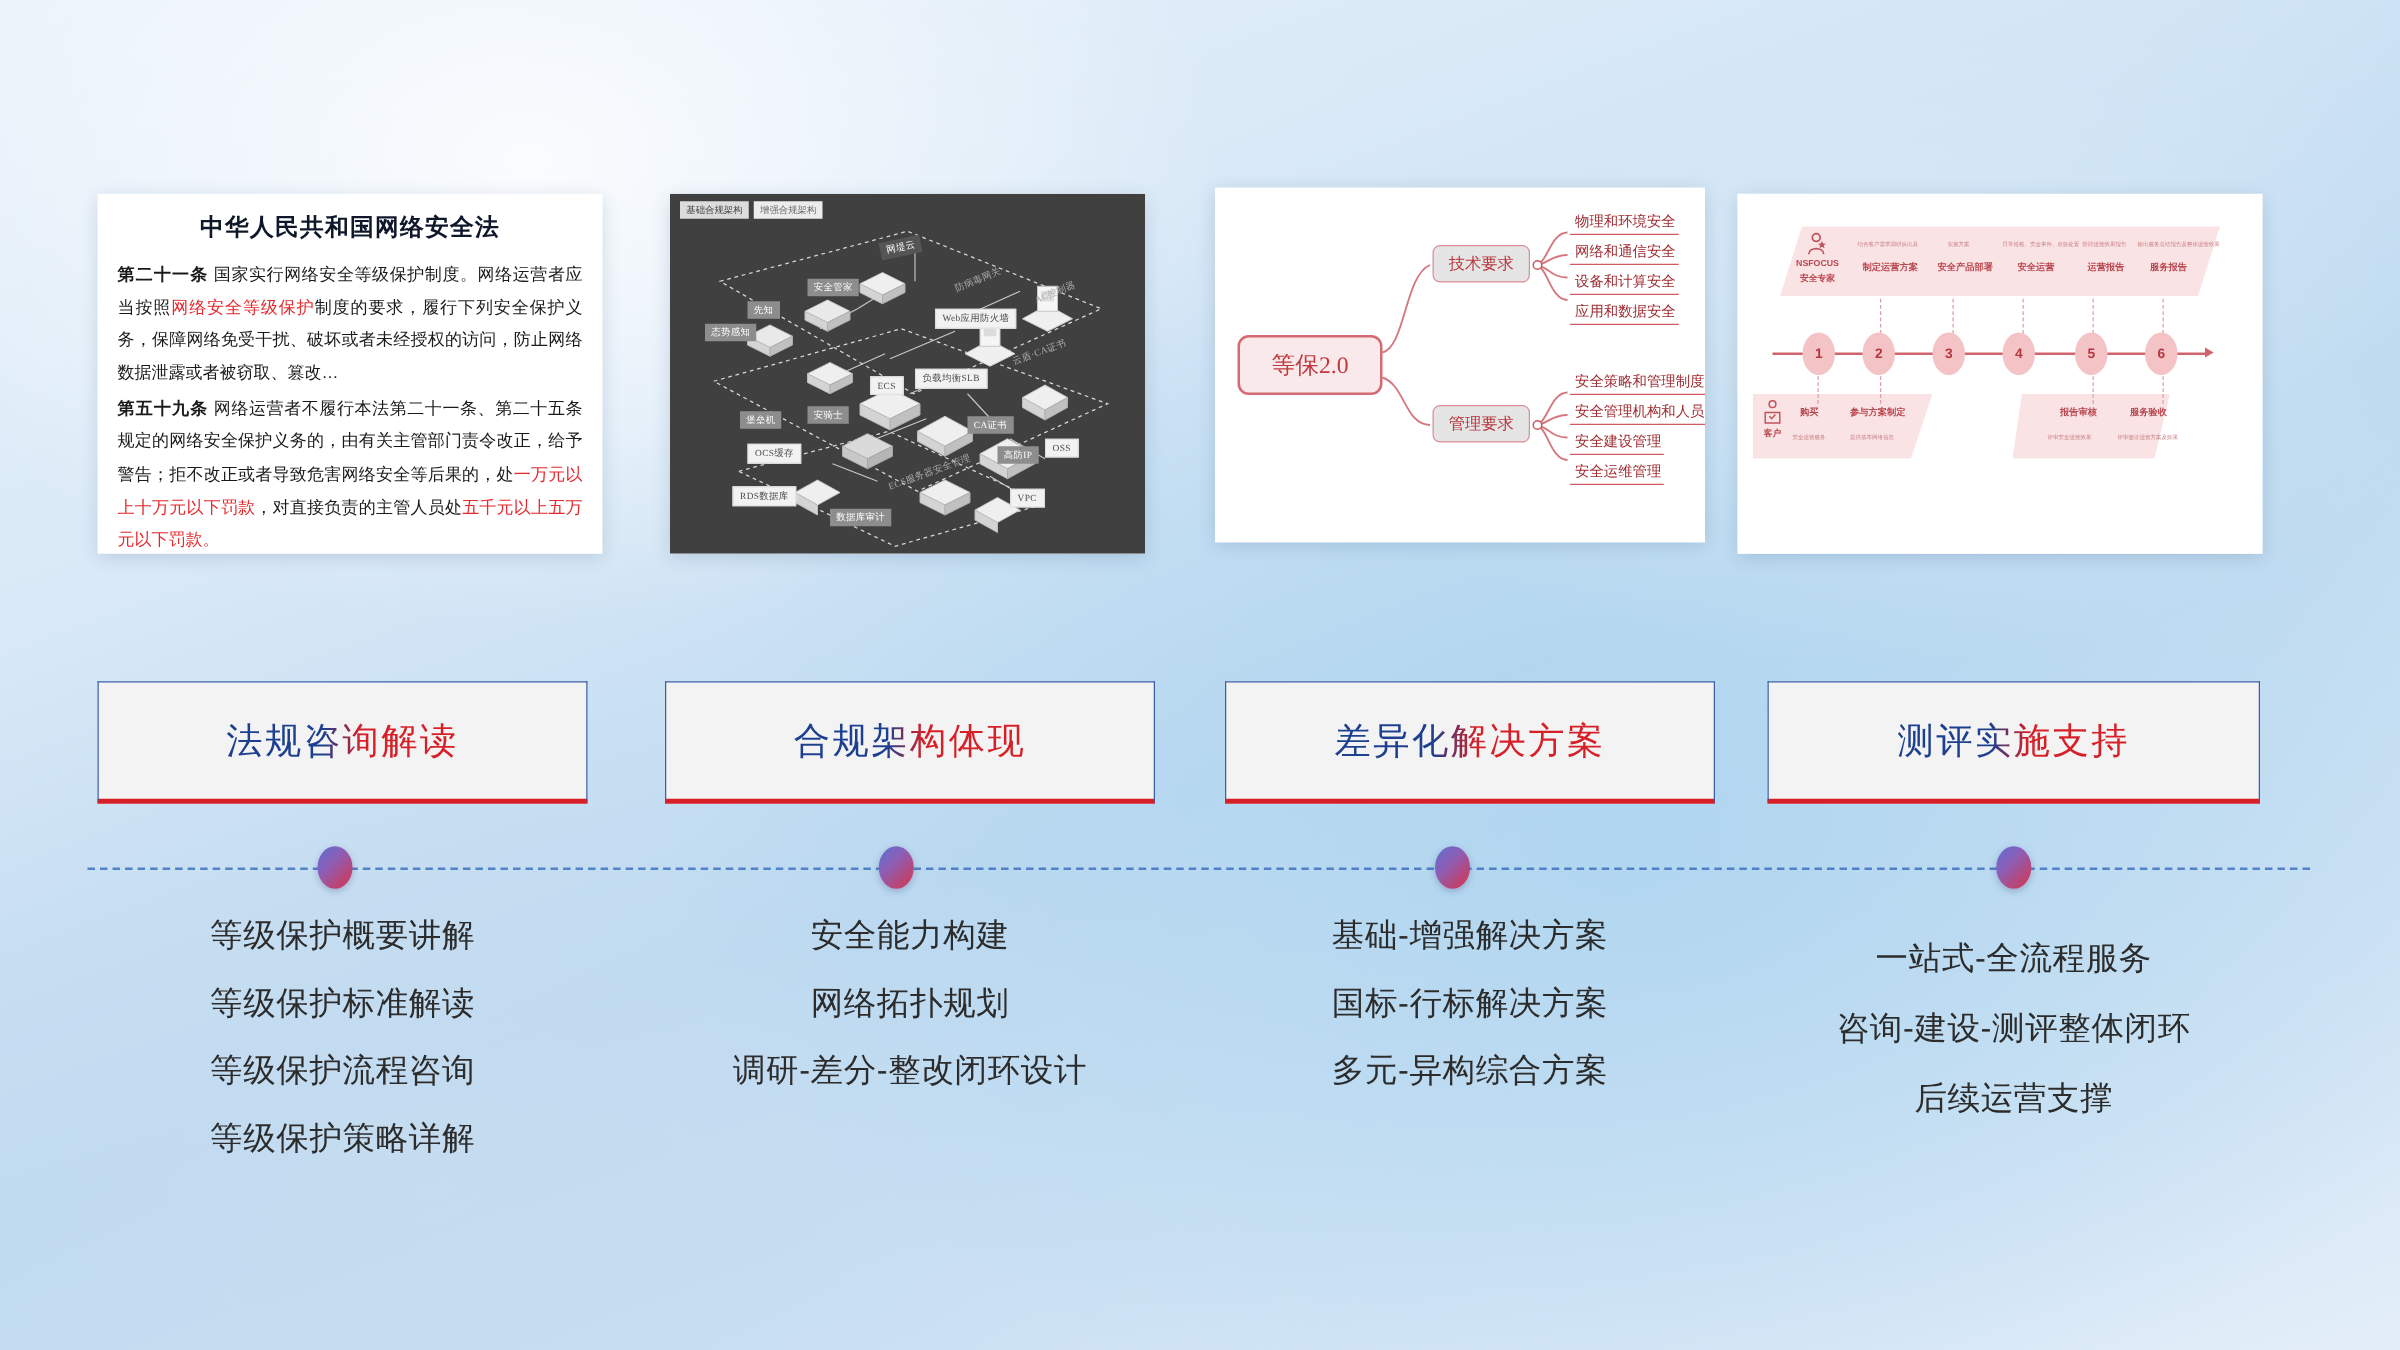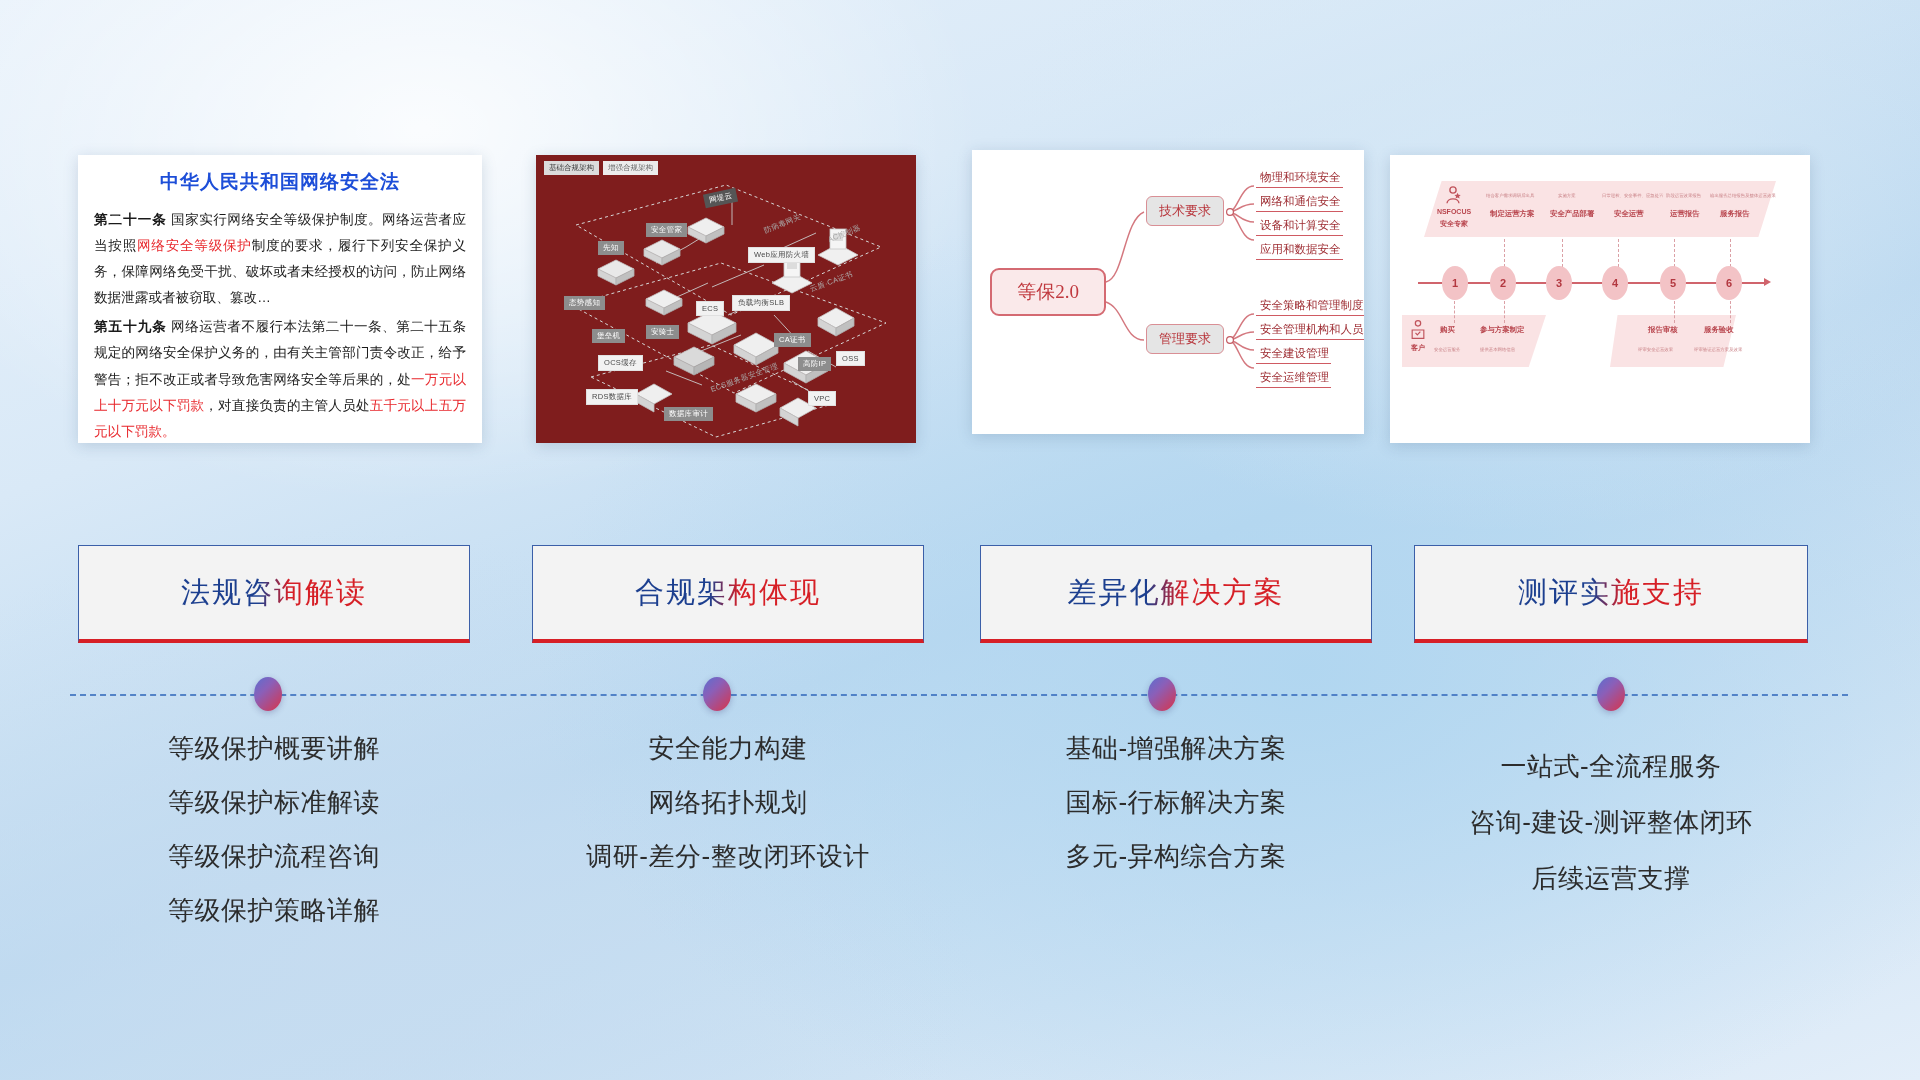--- a/index.html
+++ b/index.html
@@ -24,30 +24,30 @@
     overflow:hidden;
   }
   .card-1 { left:78px;  top:155px; width:404px; height:288px; }
   .card-2 { left:536px; top:155px; width:380px; height:288px; }
   .card-3 { left:972px; top:150px; width:392px; height:284px; }
   .card-4 { left:1390px;top:155px; width:420px; height:288px; }
 
   
   .law { padding:14px 16px 8px 16px; }
   .law-title {
-    text-align:center; font-size:19px; font-weight:bold; color:#1d4ed8;
+    text-align:center; font-size:19px; font-weight:bold; color:#0f172a;
     letter-spacing:1px; margin-bottom:12px;
   }
   .law-p { font-size:13.6px; line-height:1.92; color:#1a1a1a; text-align:justify; }
   .law-p + .law-p { margin-top:3px; }
   .law-p b { font-weight:bold; letter-spacing:0.5px; }
   .hl { color:#e8272c; }
 
   
-  .arch { position:relative; width:100%; height:100%; background:#7f1d1d; }
+  .arch { position:relative; width:100%; height:100%; background:#404040;font-family:Liberation Serif, serif; }
   .arch-tabs { position:absolute; left:8px; top:6px; display:flex; gap:4px; }
   .arch-tab { font-size:7.5px; color:#6d6d6d; background:#ececec; padding:2px 5px; }
   .arch-tab.sel { background:#dcdcdc; color:#444; }
   .iso-svg { position:absolute; inset:0; }
   .nd { position:absolute; font-size:7.5px; color:#fff; background:#8d8d8d;
         padding:2px 5px; white-space:nowrap; letter-spacing:.3px; }
   .nd.lt { background:#f2f2f2; color:#4a4a4a; border:1px solid #e0e0e0; }
   .nd.dk { background:#555; }
 
   
@@ -264,21 +264,21 @@
             <g transform="translate(100,232)">
                 <polygon points="0,7 18,-3 36,7 18,17" fill="#efefef" stroke="#c7c7c7" stroke-width=".8"></polygon>
                 <polygon points="0,7 0,15 18,25 18,17" fill="#d4d4d4" stroke="#bdbdbd" stroke-width=".8"></polygon>
               </g>
           </g>
         </svg>
 
         <div class="nd dk" style="left:168px; top:36px; transform:rotate(-12deg);">网堤云</div>
         <div class="nd" style="left:110px; top:68px;">安全管家</div>
         <div class="nd" style="left:62px;  top:86px;">先知</div>
-        <div class="nd" style="left:28px;  top:104px;margin-top:37px;">态势感知</div>
+        <div class="nd" style="left:28px;  top:104px;">态势感知</div>
         <div class="nd" style="left:56px;  top:130px;margin-top:44px;">堡垒机</div>
         <div class="nd" style="left:110px; top:170px;">安骑士</div>
         <div class="nd lt" style="left:160px; top:146px;">ECS</div>
         <div class="nd lt" style="left:62px;  top:200px;">OCS缓存</div>
         <div class="nd lt" style="left:50px;  top:234px;">RDS数据库</div>
         <div class="nd" style="left:128px; top:252px;">数据库审计</div>
         <div class="nd lt" style="left:212px; top:92px;">Web应用防火墙</div>
         <div class="nd lt" style="left:196px; top:140px;">负载均衡SLB</div>
         <div class="nd" style="left:238px; top:178px;">CA证书</div>
         <div class="nd" style="left:262px; top:202px;">高防IP</div>

